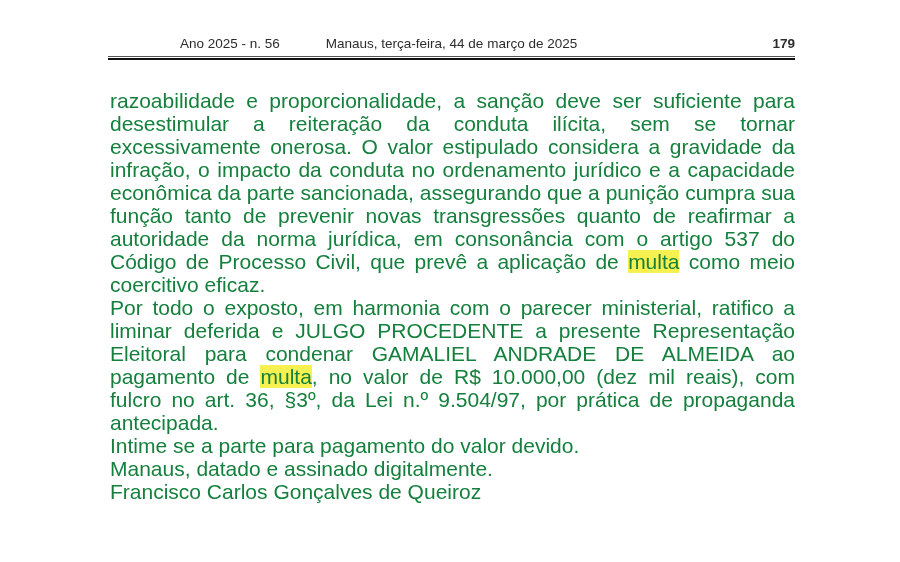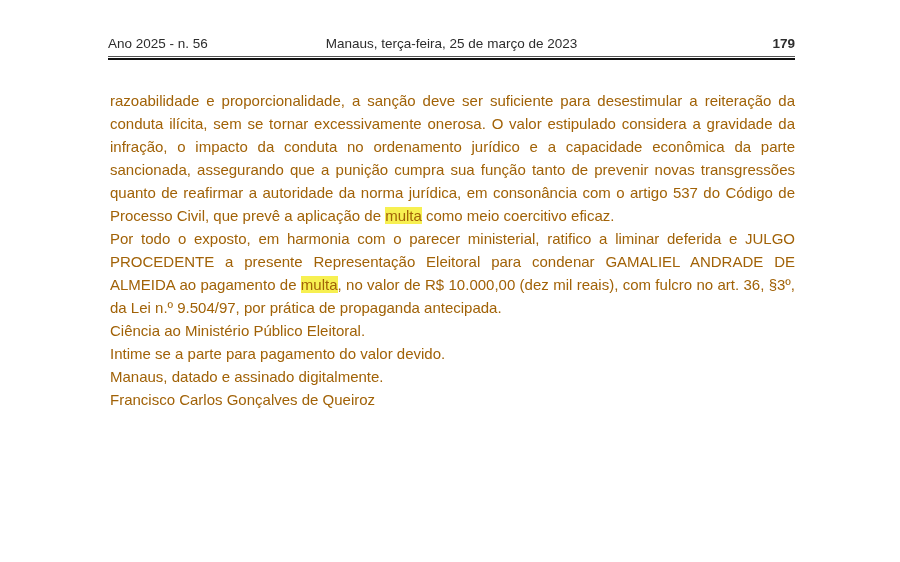--- a/index.html
+++ b/index.html
@@ -20,66 +20,65 @@
   .header {
     position: absolute;
     top: 36px;
     left: 108px;
     right: 105px;
     display: flex;
     align-items: baseline;
     font-size: 13.5px;
     color: #2d2d2d;
   }
-  .header .h-left  { flex: 1; text-align: left; }
+  .header .h-left  { flex: 1; text-align: right; }
   .header .h-center{ flex: 2; text-align: center; }
   .header .h-right { flex: 1; text-align: right; font-weight: bold; }
   .header-rule {
     position: absolute;
     top: 56px;
     left: 108px;
     right: 105px;
   }
   .header-rule .thin  { height: 1px; background: #555; }
   .header-rule .gap   { height: 1px; background: transparent; }
   .header-rule .thick { height: 2px; background: #111; }
   .doc-body {
     position: absolute;
     top: 89px;
     left: 110px;
     right: 105px;
-    font-size: 15px;
+    font-size: 21px;
     line-height: 23px;
-    color: #a16207;
+    color: #15803d;
   }
   .para { text-align: left; }
   .para.justify { text-align: justify; }
   .hl {
     background: var(--hl-color, #f7f051);
   }
 </style>
 </head>
 <body>
 
 <div class="page">
 
   <div class="header">
     <span class="h-left">Ano 2025 - n. 56</span>
-    <span class="h-center">Manaus, terça-feira, 25 de março de 2023</span>
+    <span class="h-center">Manaus, terça-feira, 44 de março de 2025</span>
     <span class="h-right">179</span>
   </div>
 
   <div class="header-rule">
     <div class="thin"></div>
     <div class="gap"></div>
     <div class="thick"></div>
   </div>
 
   <div class="doc-body">
       <p class="para justify"><span>razoabilidade e proporcionalidade, a sanção deve ser suficiente para desestimular a reiteração da conduta ilícita, sem se tornar excessivamente onerosa. O valor estipulado considera a gravidade da infração, o impacto da conduta no ordenamento jurídico e a capacidade econômica da parte sancionada, assegurando que a punição cumpra sua função tanto de prevenir novas transgressões quanto de reafirmar a autoridade da norma jurídica, em consonância com o artigo 537 do Código de Processo Civil, que prevê a aplicação de </span><span class="hl">multa</span><span> como meio coercitivo eficaz.</span></p>
       <p class="para justify"><span>Por todo o exposto, em harmonia com o parecer ministerial, ratifico a liminar deferida e JULGO PROCEDENTE a presente Representação Eleitoral para condenar GAMALIEL ANDRADE DE ALMEIDA ao pagamento de </span><span class="hl">multa</span><span>, no valor de R$ 10.000,00 (dez mil reais), com fulcro no art. 36, §3º, da Lei n.º 9.504/97, por prática de propaganda antecipada.</span></p>
-      <p class="para"><span>Ciência ao Ministério Público Eleitoral.</span></p>
       <p class="para"><span>Intime se a parte para pagamento do valor devido.</span></p>
       <p class="para"><span>Manaus, datado e assinado digitalmente.</span></p>
       <p class="para"><span>Francisco Carlos Gonçalves de Queiroz</span></p>
     </div>
 
 </div>
 
 </body></html>

